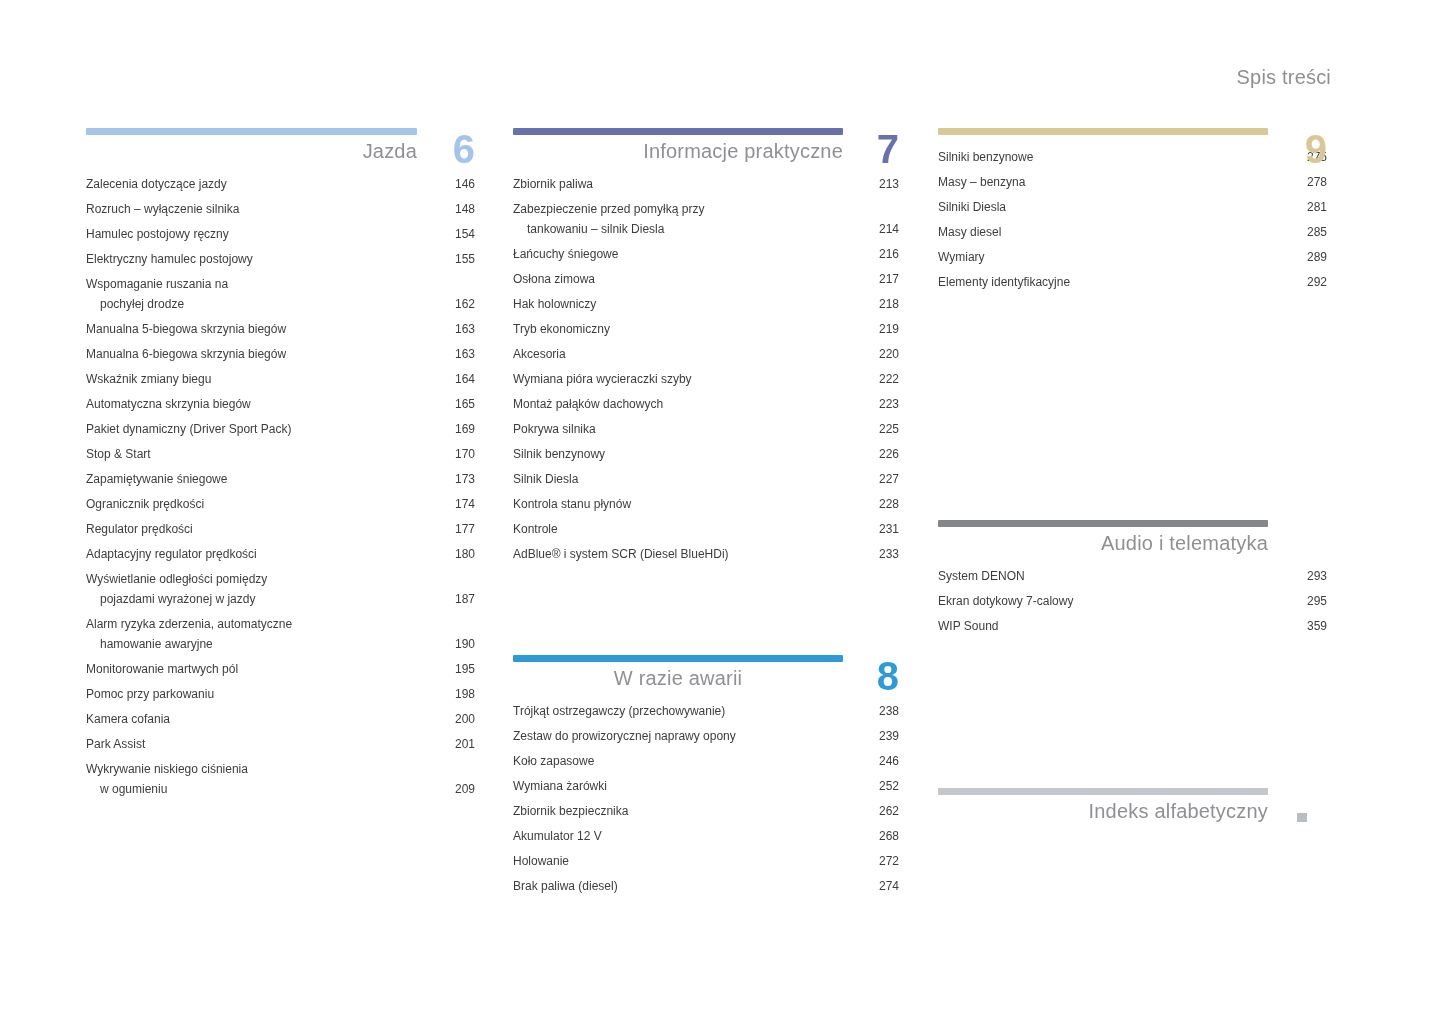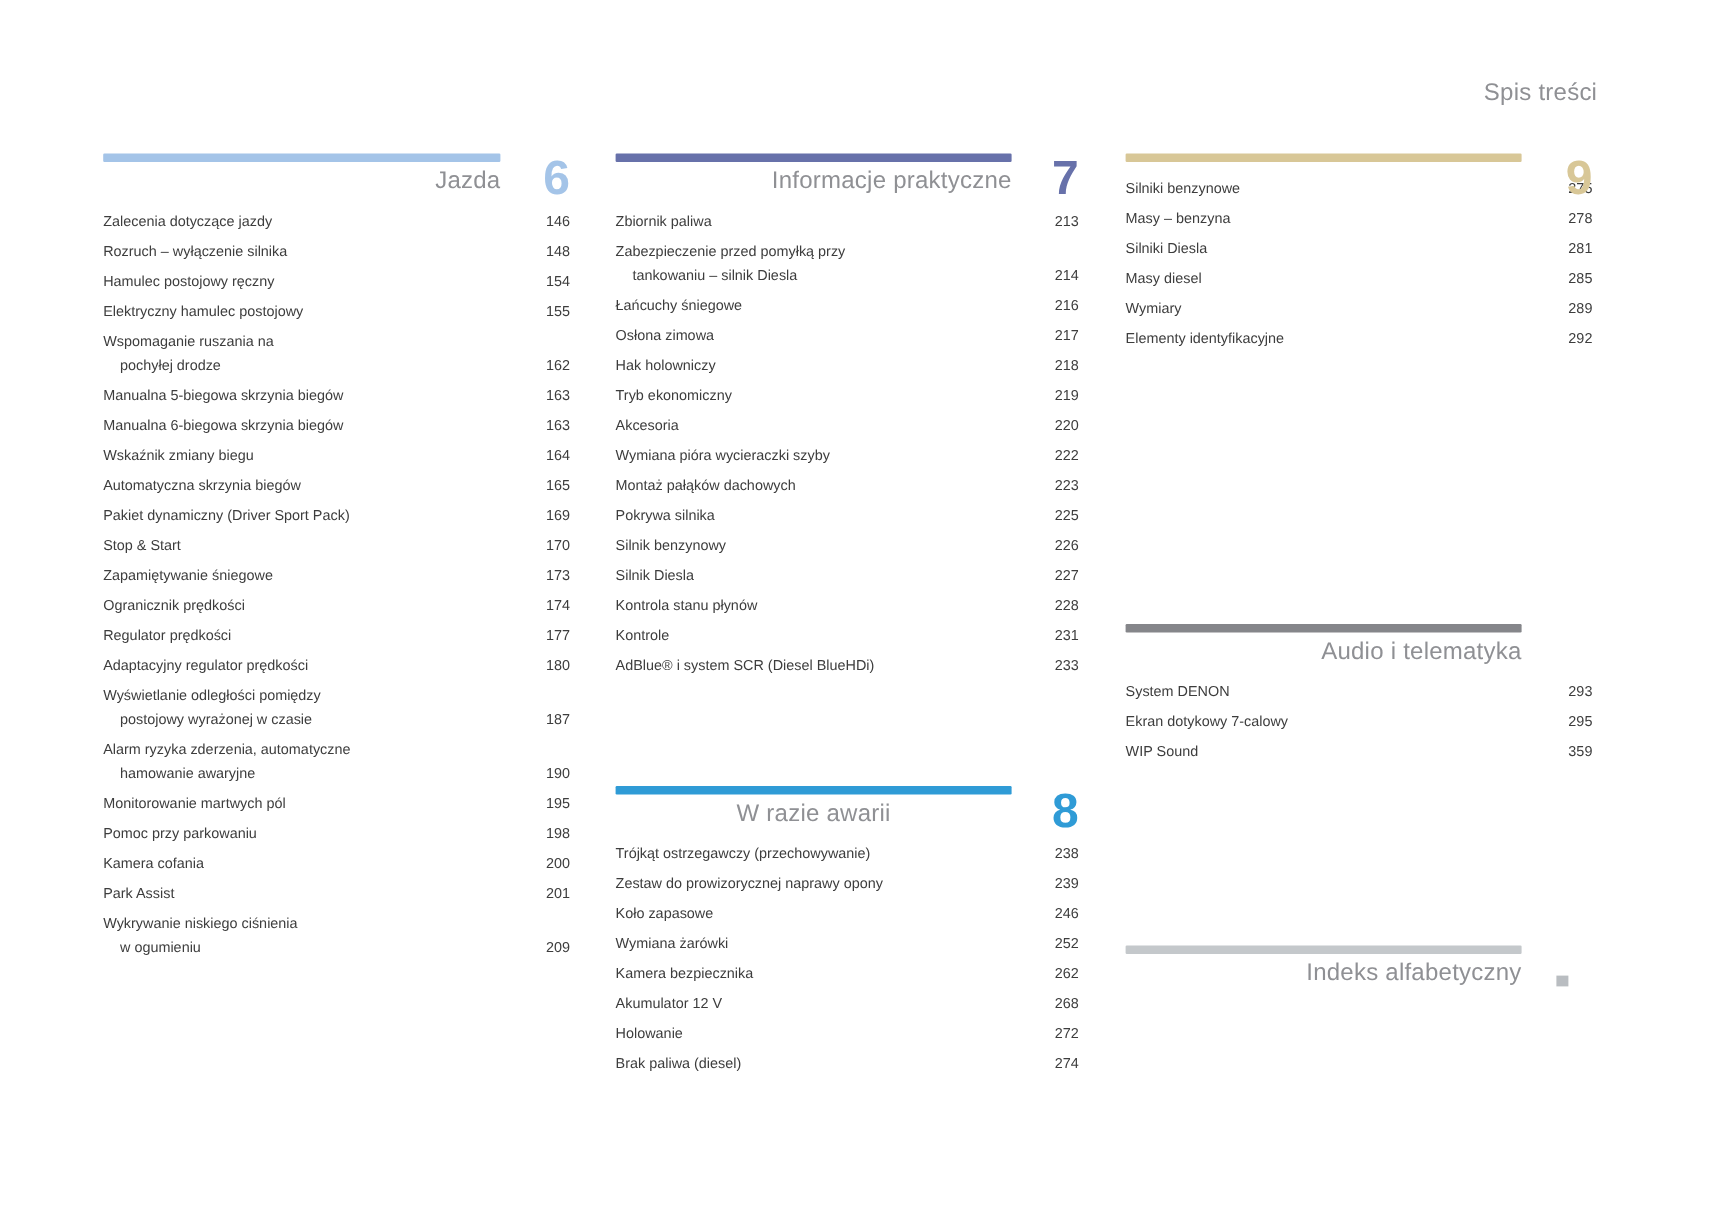--- a/index.html
+++ b/index.html
@@ -133,21 +133,21 @@
         <div class="toc-row">
           <span class="toc-label">Regulator prędkości</span>
           <span class="toc-page">177</span>
         </div>
         <div class="toc-row">
           <span class="toc-label">Adaptacyjny regulator prędkości</span>
           <span class="toc-page">180</span>
         </div>
         <div class="toc-row">
           <span class="toc-label">Wyświetlanie odległości pomiędzy
-postojowy wyrażonej w czasie</span>
+pojazdami wyrażonej w jazdy</span>
           <span class="toc-page">187</span>
         </div>
         <div class="toc-row">
           <span class="toc-label">Alarm ryzyka zderzenia, automatyczne
 hamowanie awaryjne</span>
           <span class="toc-page">190</span>
         </div>
         <div class="toc-row">
           <span class="toc-label">Monitorowanie martwych pól</span>
           <span class="toc-page">195</span>
@@ -264,21 +264,21 @@
         </div>
         <div class="toc-row">
           <span class="toc-label">Koło zapasowe</span>
           <span class="toc-page">246</span>
         </div>
         <div class="toc-row">
           <span class="toc-label">Wymiana żarówki</span>
           <span class="toc-page">252</span>
         </div>
         <div class="toc-row">
-          <span class="toc-label">Kamera bezpiecznika</span>
+          <span class="toc-label">Zbiornik bezpiecznika</span>
           <span class="toc-page">262</span>
         </div>
         <div class="toc-row">
           <span class="toc-label">Akumulator 12 V</span>
           <span class="toc-page">268</span>
         </div>
         <div class="toc-row">
           <span class="toc-label">Holowanie</span>
           <span class="toc-page">272</span>
         </div>

